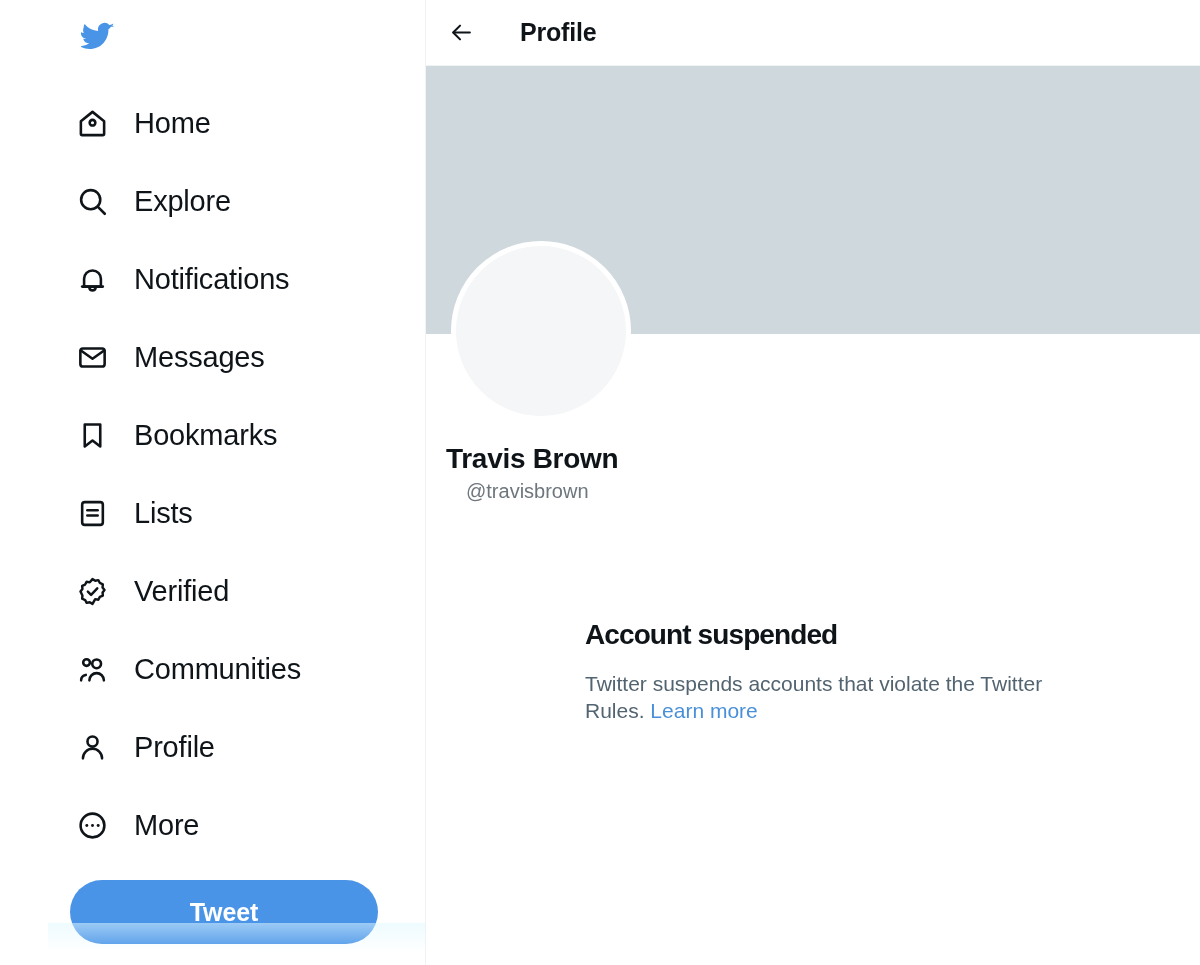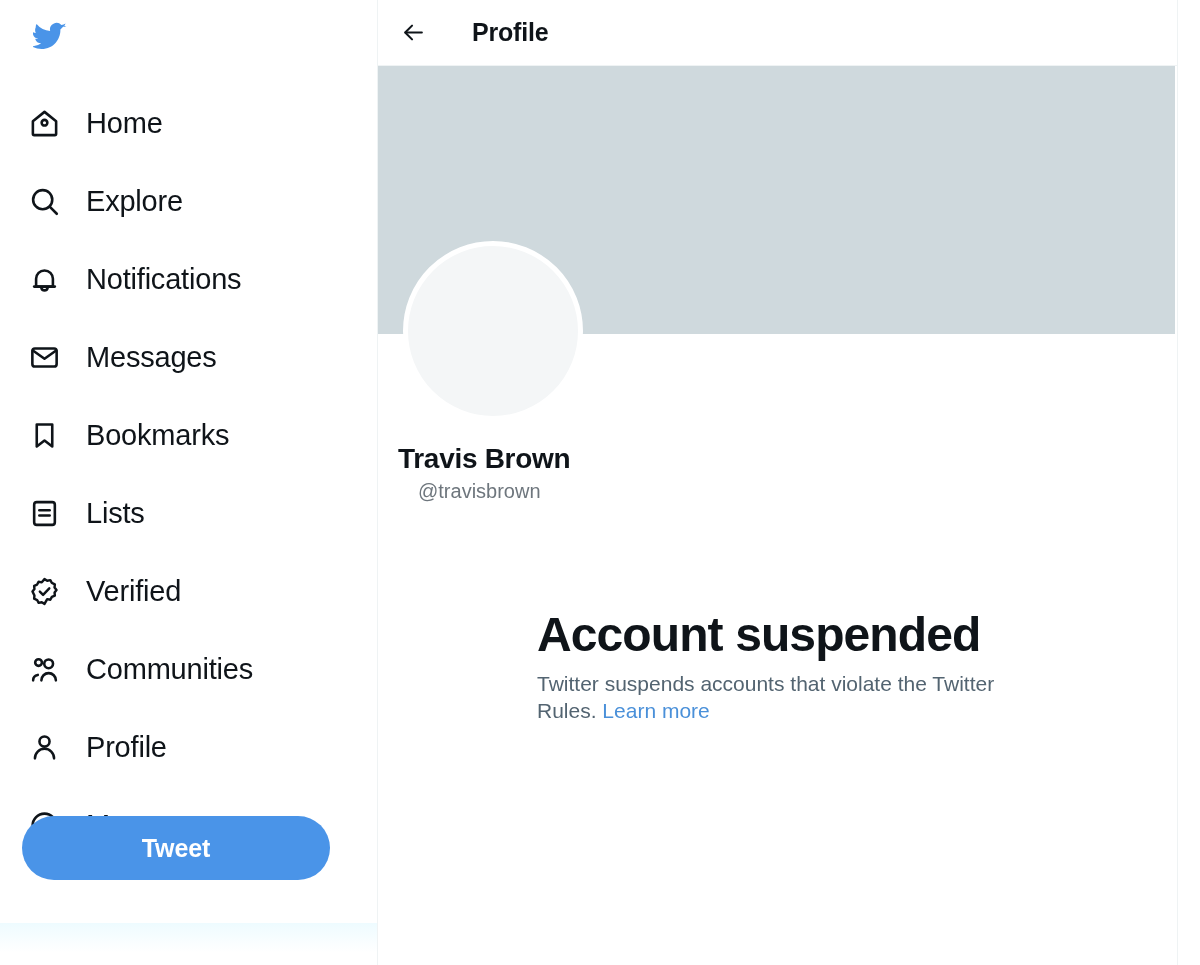--- a/index.html
+++ b/index.html
@@ -23,20 +23,21 @@
 
   
   #sidebar {
     position: relative;
     width: 378px;
     height: 965px;
     flex: 0 0 378px;
     background: #ffffff;
     border-right: 1px solid #eff3f4;
     overflow: hidden;
+    margin-left: 48px;
   }
 
   .logo-wrap {
     position: absolute;
     left: 22px;
     top: 8px;
     width: 56px;
     height: 56px;
     display: flex;
     align-items: center;
@@ -79,21 +80,21 @@
     color: #0f1419;
     font-weight: 400;
     letter-spacing: -0.2px;
     white-space: nowrap;
   }
 
   
   .tweet-btn {
     position: absolute;
     left: 22px;
-    top: 816px;
+    top: 880px;
     width: 308px;
     height: 64px;
     border: none;
     border-radius: 999px;
     background: #4a94e8;
     color: #ffffff;
     font-family: "Liberation Sans", sans-serif;
     font-size: 25px;
     font-weight: bold;
     letter-spacing: -0.1px;
@@ -201,21 +202,21 @@
     margin-left: 20px;
   }
 
   .suspend-block {
     margin-top: 107px;
     padding-left: 159px;
     padding-right: 40px;
   }
 
   .suspend-title {
-    font-size: 48px;
+    font-size: 28px;
     font-weight: bold;
     color: #0f1419;
     letter-spacing: -0.9px;
     line-height: 48px;
   }
 
   .suspend-desc {
     margin-top: 11px;
     font-size: 21px;
     line-height: 27px;

